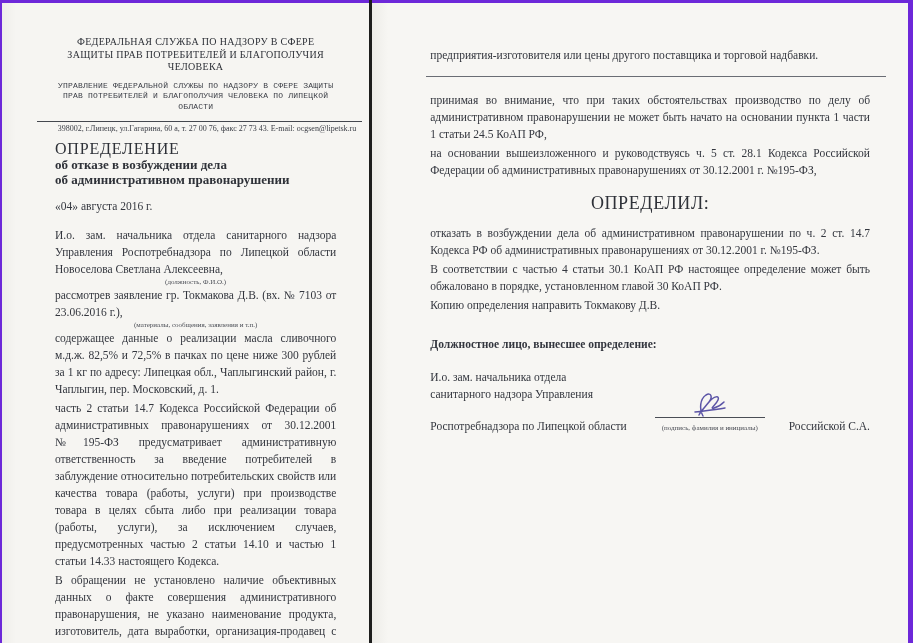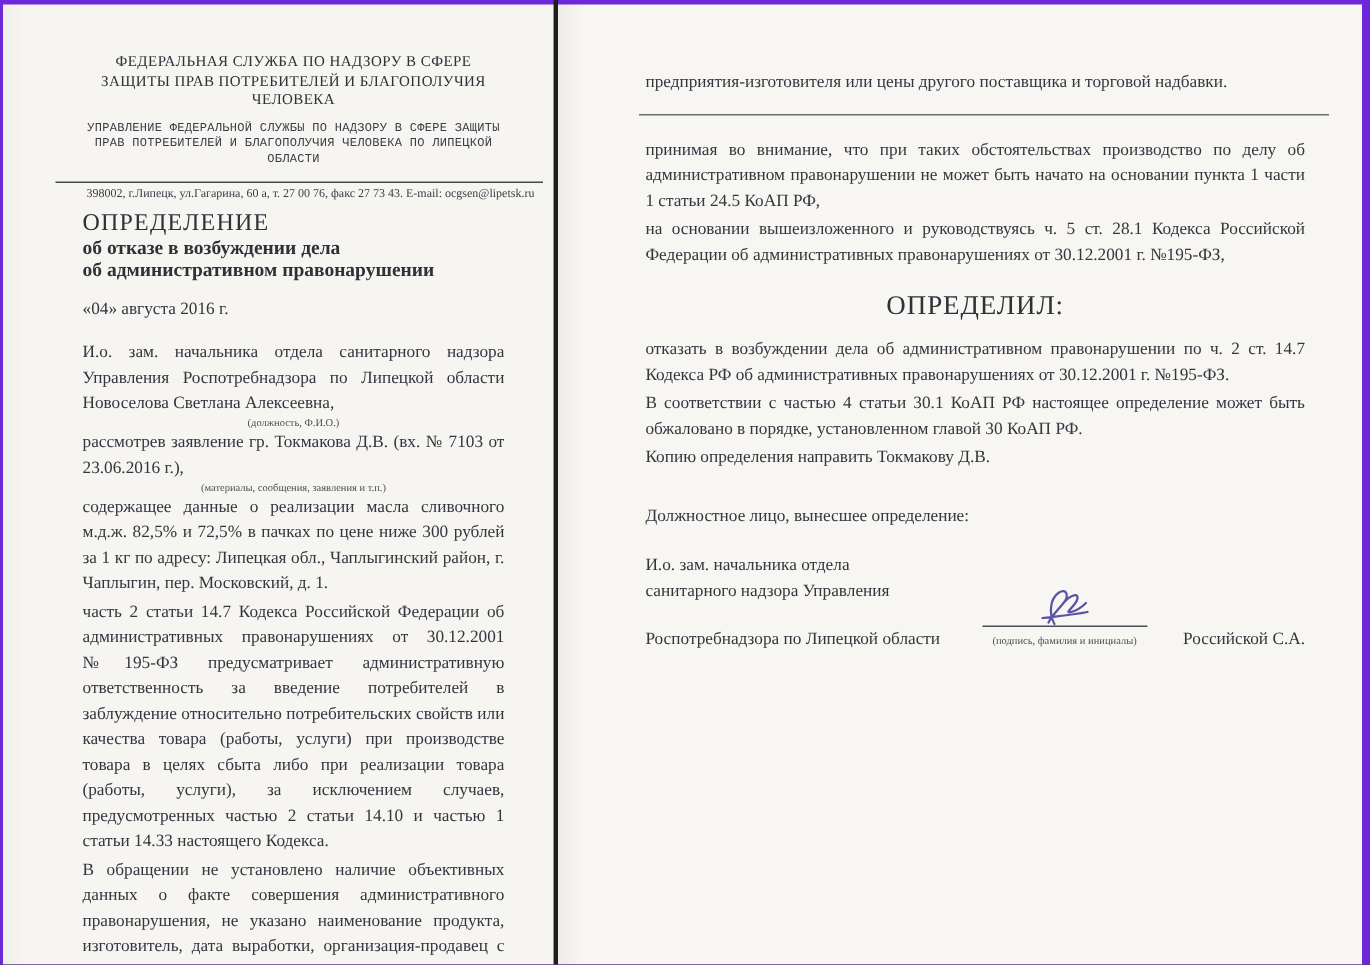--- a/index.html
+++ b/index.html
@@ -189,21 +189,21 @@
 
     <p class="para block-gap">на основании вышеизложенного и руководствуясь ч. 5 ст. 28.1 Кодекса Российской Федерации об административных правонарушениях от 30.12.2001 г. №195-ФЗ,</p>
 
     <h2 class="section-heading" style="margin:16px 0 14px;">ОПРЕДЕЛИЛ:</h2>
 
     <p class="para">отказать в возбуждении дела об административном правонарушении по ч. 2 ст. 14.7  Кодекса РФ об административных правонарушениях от 30.12.2001 г. №195-ФЗ.</p>
     <p class="para">В соответствии с частью 4 статьи 30.1 КоАП РФ настоящее определение может быть обжаловано в порядке, установленном главой 30 КоАП РФ.</p>
 
     <p class="para block-gap">Копию определения направить Токмакову Д.В.</p>
 
-    <p class="para" style="margin-top:22px;">Должностное лицо, вынесшее определение:</p>
+    <p class="para" style="margin-top:22px;font-weight:bold;">Должностное лицо, вынесшее определение:</p>
 
     <div class="signer-block">
       <div>И.о. зам. начальника отдела</div>
       <div>санитарного надзора Управления</div>
       <div class="signer-row">
         <span class="signer-role">Роспотребнадзора по Липецкой области</span>
         <span class="sig-area">
           <span class="sig-line">
             <svg class="sig-mark" width="44" height="28" viewBox="0 0 44 28">
               <path d="M16 25 C12 18, 13 8, 19 4 C24 1, 26 6, 22 11 C18 16, 14 20, 12 24 M22 11 C27 5, 33 4, 31 9 C29 14, 22 18, 27 17 C31 16, 35 13, 37 11 M8 21 C16 20, 28 19, 38 17" fill="none" stroke="#5b54a6" stroke-width="1.5" stroke-linecap="round"></path>

